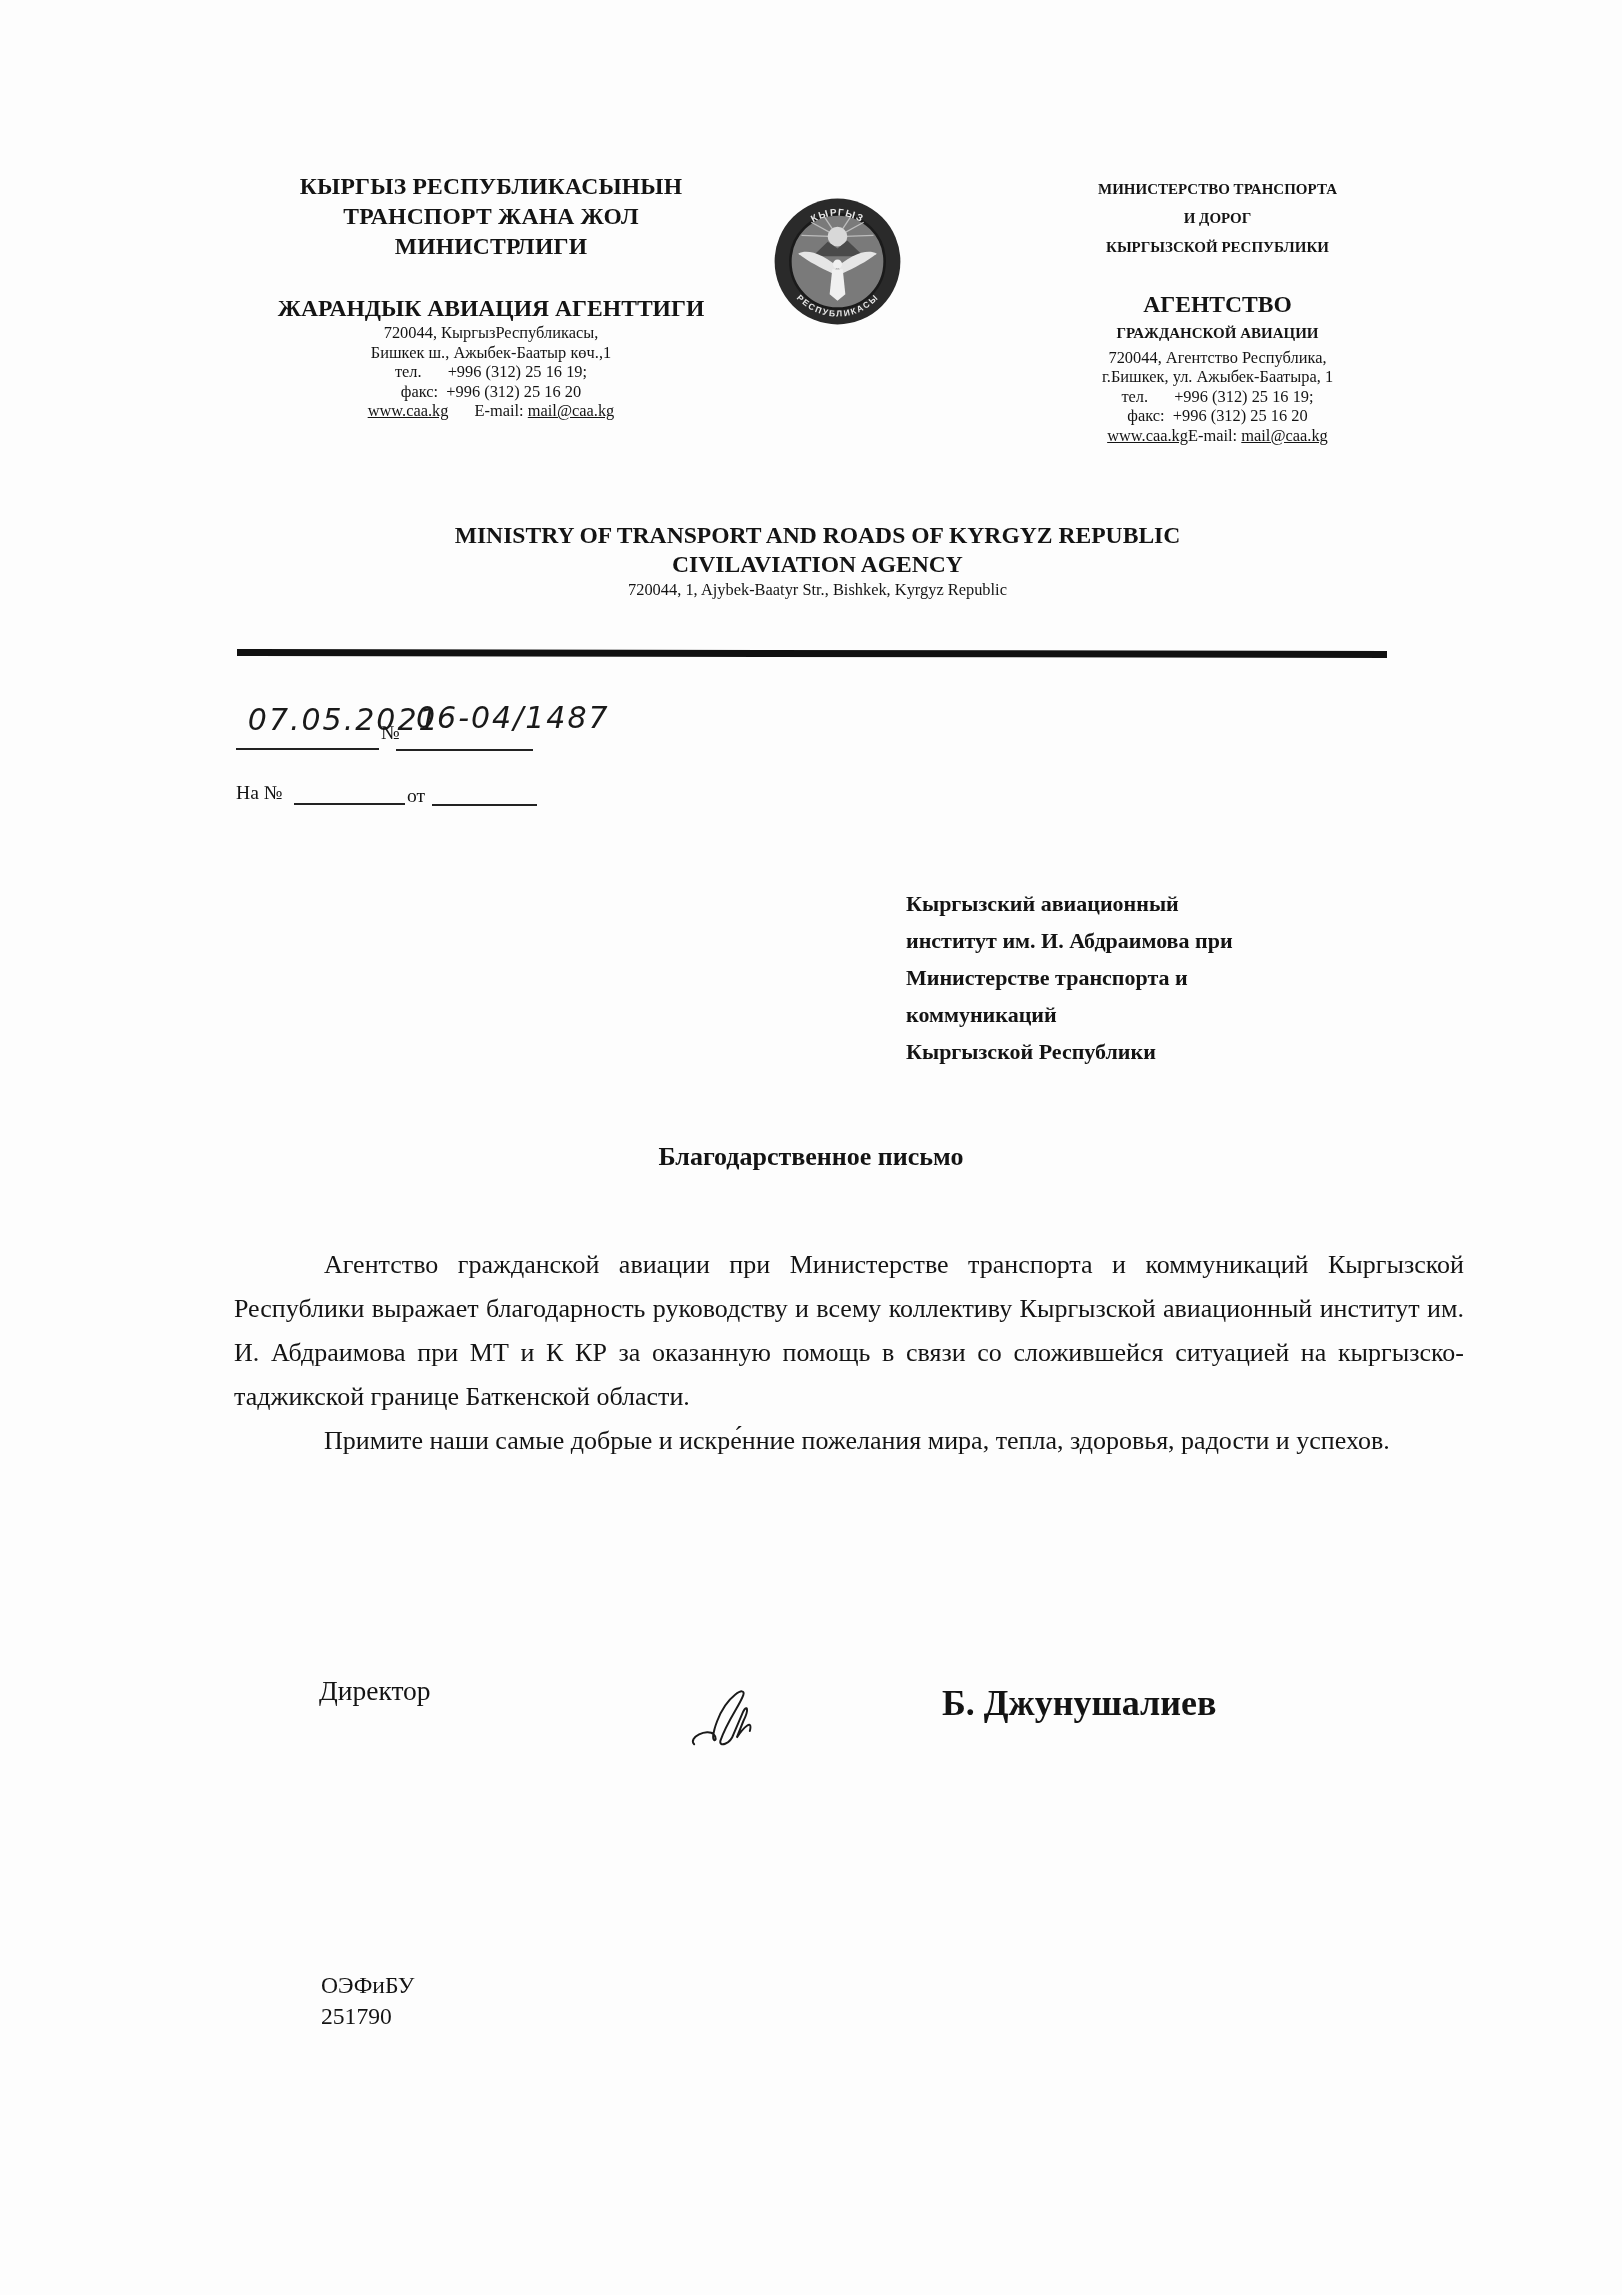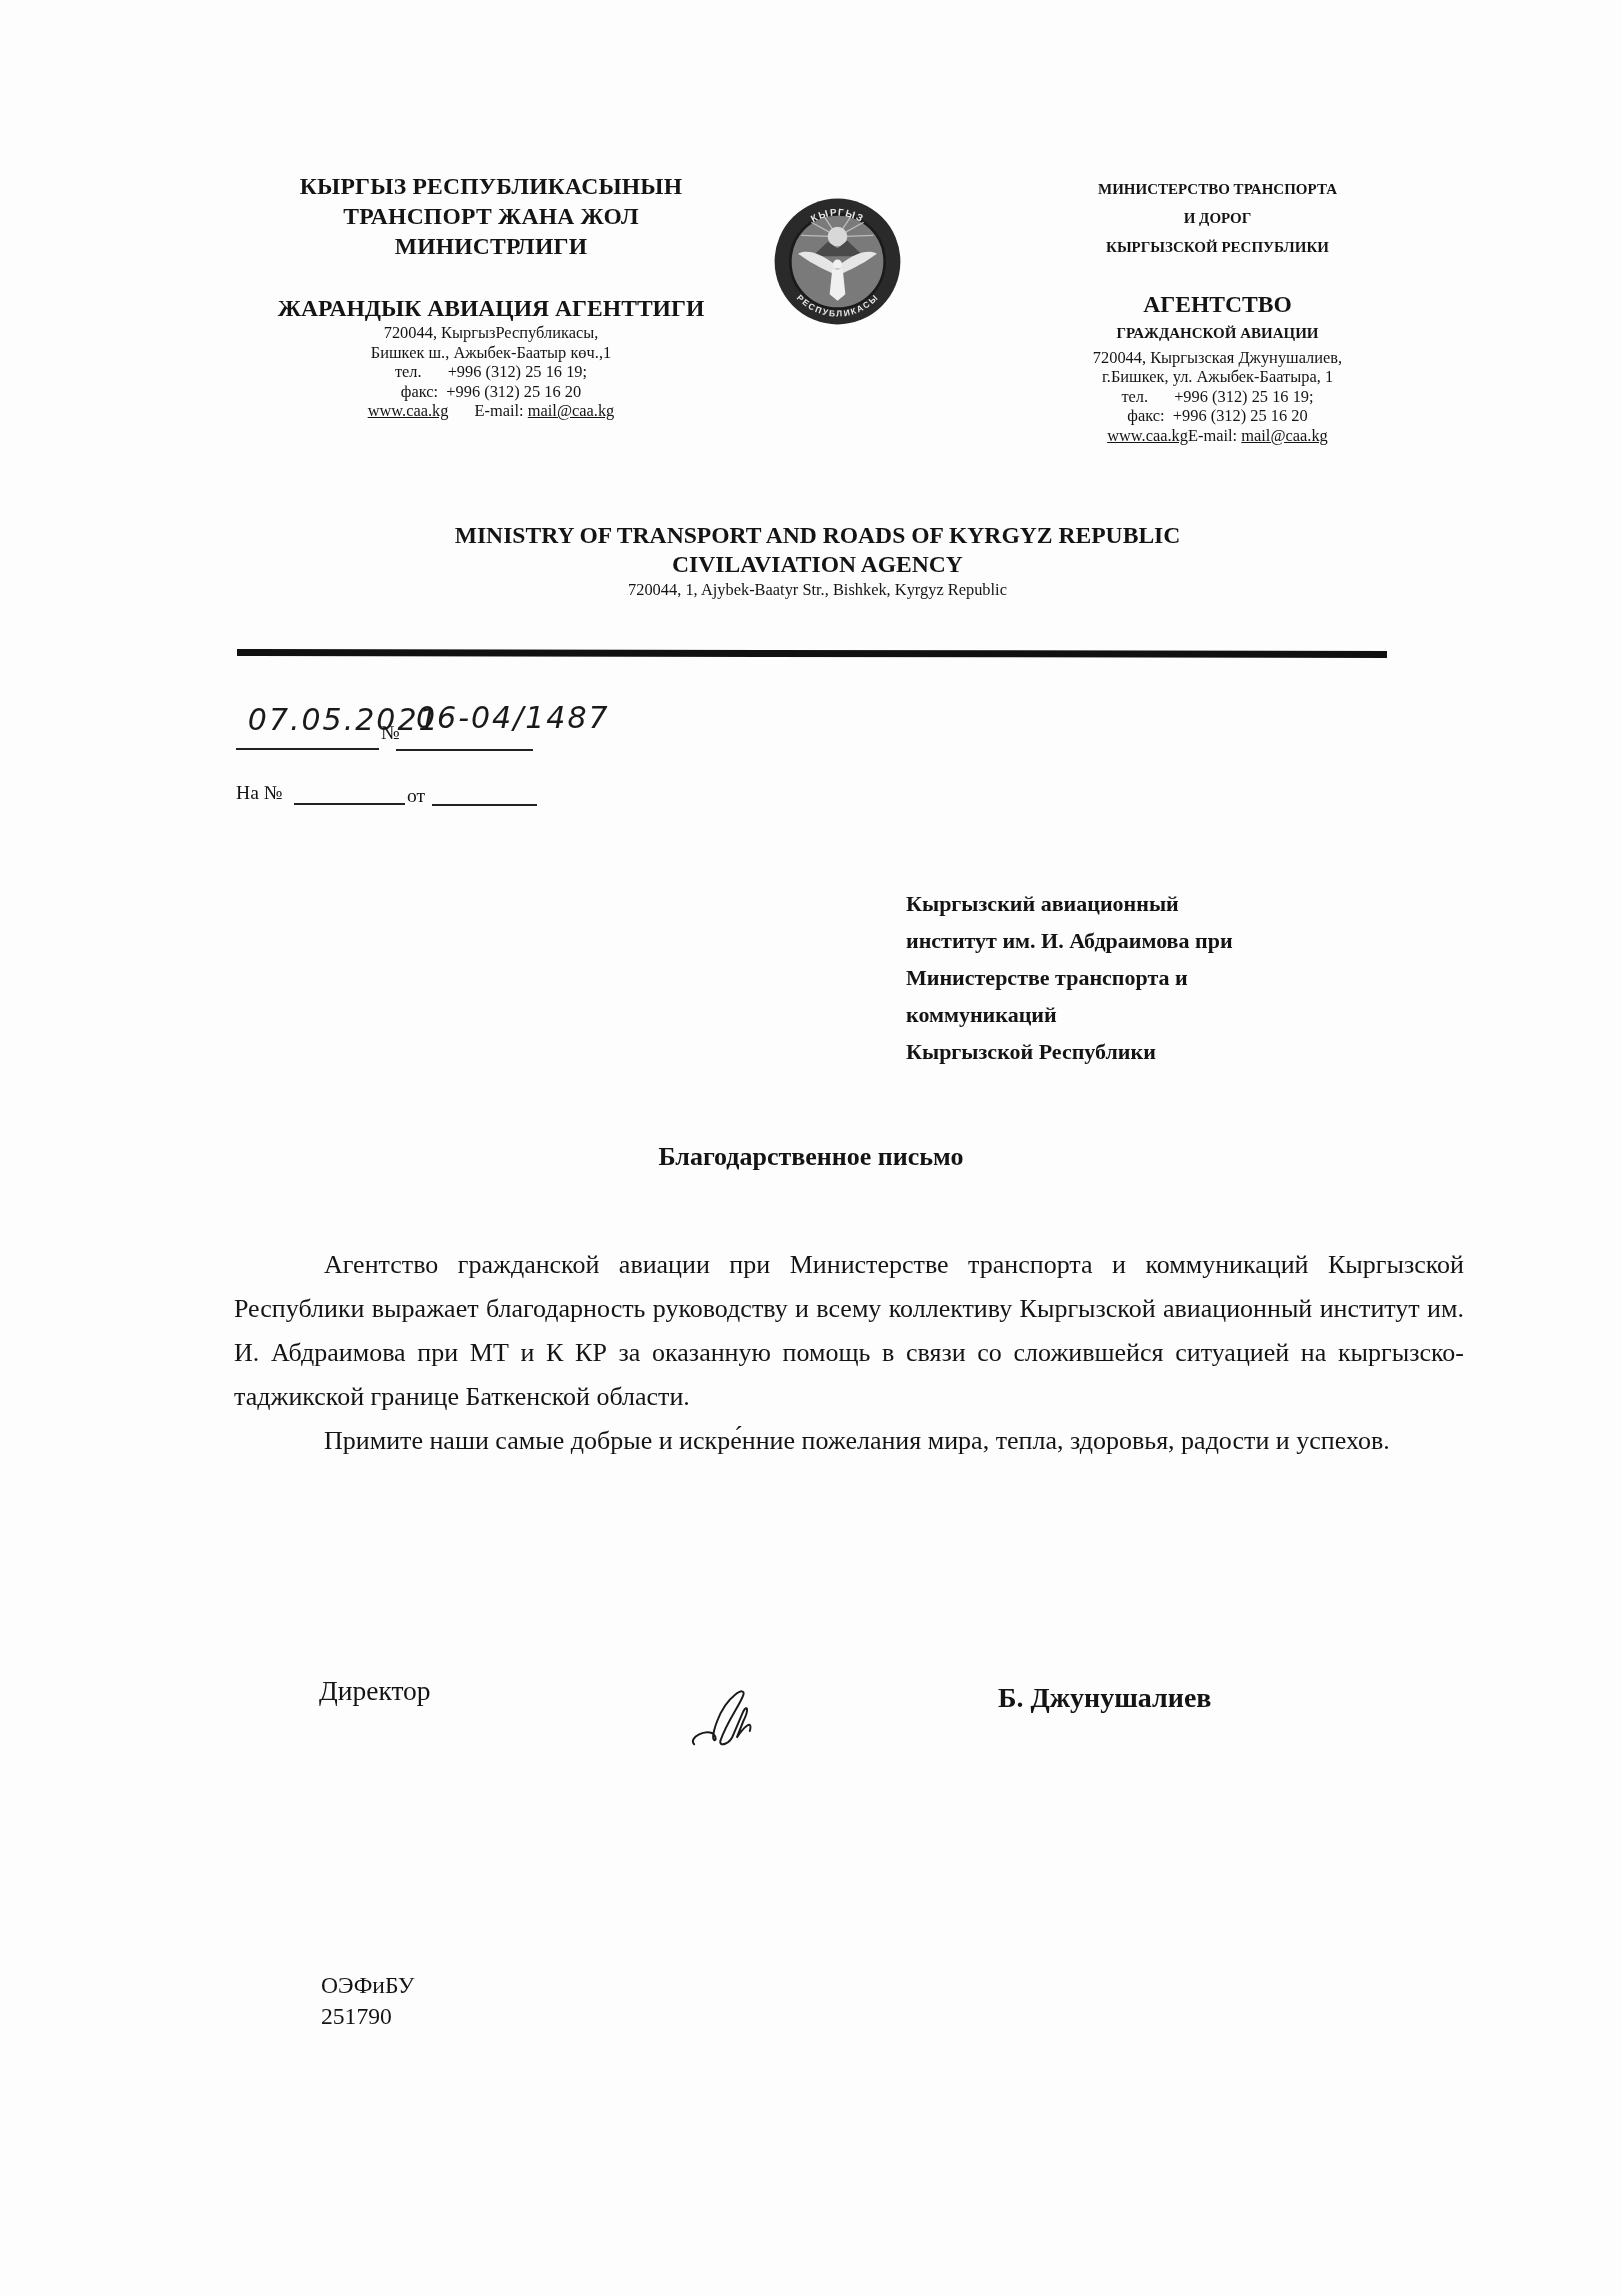--- a/index.html
+++ b/index.html
@@ -43,21 +43,21 @@
   #addressee { left: 906px; top: 885px; width: 589px; font-size: 22px; font-weight: bold; line-height: 37px; }
 
   
   #title { left: 222px; top: 1142px; width: 1178px; font-size: 26px; font-weight: bold; }
   #body { left: 234px; top: 1243px; width: 1230px; font-size: 26px; line-height: 44px; text-align: justify; }
   #body p { margin: 0; text-indent: 90px; }
   #body p + p { margin-top: 0; }
 
   
   #sig-title { left: 319px; top: 1675px; font-size: 27.5px; font-weight: normal; }
-  #sig-name { left: 998px; top: 1682px; font-size: 28px; font-weight: bold; }
+  #sig-name { left: 942px; top: 1682px; font-size: 36px; font-weight: bold; }
   #signature { left: 681px; top: 1682px; width: 118px; height: 72px; }
 
   
   #footer { left: 321px; top: 1970px; font-size: 23.6px; line-height: 31px; }
 </style>
 </head>
 <body>
 
 <div id="hdr-left" class="abs center">
   <div class="org">КЫРГЫЗ РЕСПУБЛИКАСЫНЫН</div>
@@ -103,21 +103,21 @@
     <textPath href="#arcBot" startOffset="50%" text-anchor="middle">РЕСПУБЛИКАСЫ</textPath>
   </text>
 </svg>
 
 <div id="hdr-right" class="abs center">
   <div class="org">МИНИСТЕРСТВО ТРАНСПОРТА</div>
   <div class="org">И ДОРОГ</div>
   <div class="org">КЫРГЫЗСКОЙ РЕСПУБЛИКИ</div>
   <div class="agency">АГЕНТСТВО</div>
   <div class="org">ГРАЖДАНСКОЙ АВИАЦИИ</div>
-  <div class="addr">720044, Кыргызская Джунушалиев,</div>
+  <div class="addr">720044, Агентство Республика,</div>
   <div class="addr">г.Бишкек, ул. Ажыбек-Баатыра, 1</div>
   <div class="addr">
     <span>тел.</span><span class="gap"></span><span>+996 (312) 25 16 19;</span>
   </div>
   <div class="addr">
     <span>факс:</span>&nbsp;&nbsp;<span>+996 (312) 25 16 20</span>
   </div>
   <div class="addr">
     <span class="link">www.caa.kg</span><span>E-mail:</span> <span class="link">mail@caa.kg</span>
   </div>

